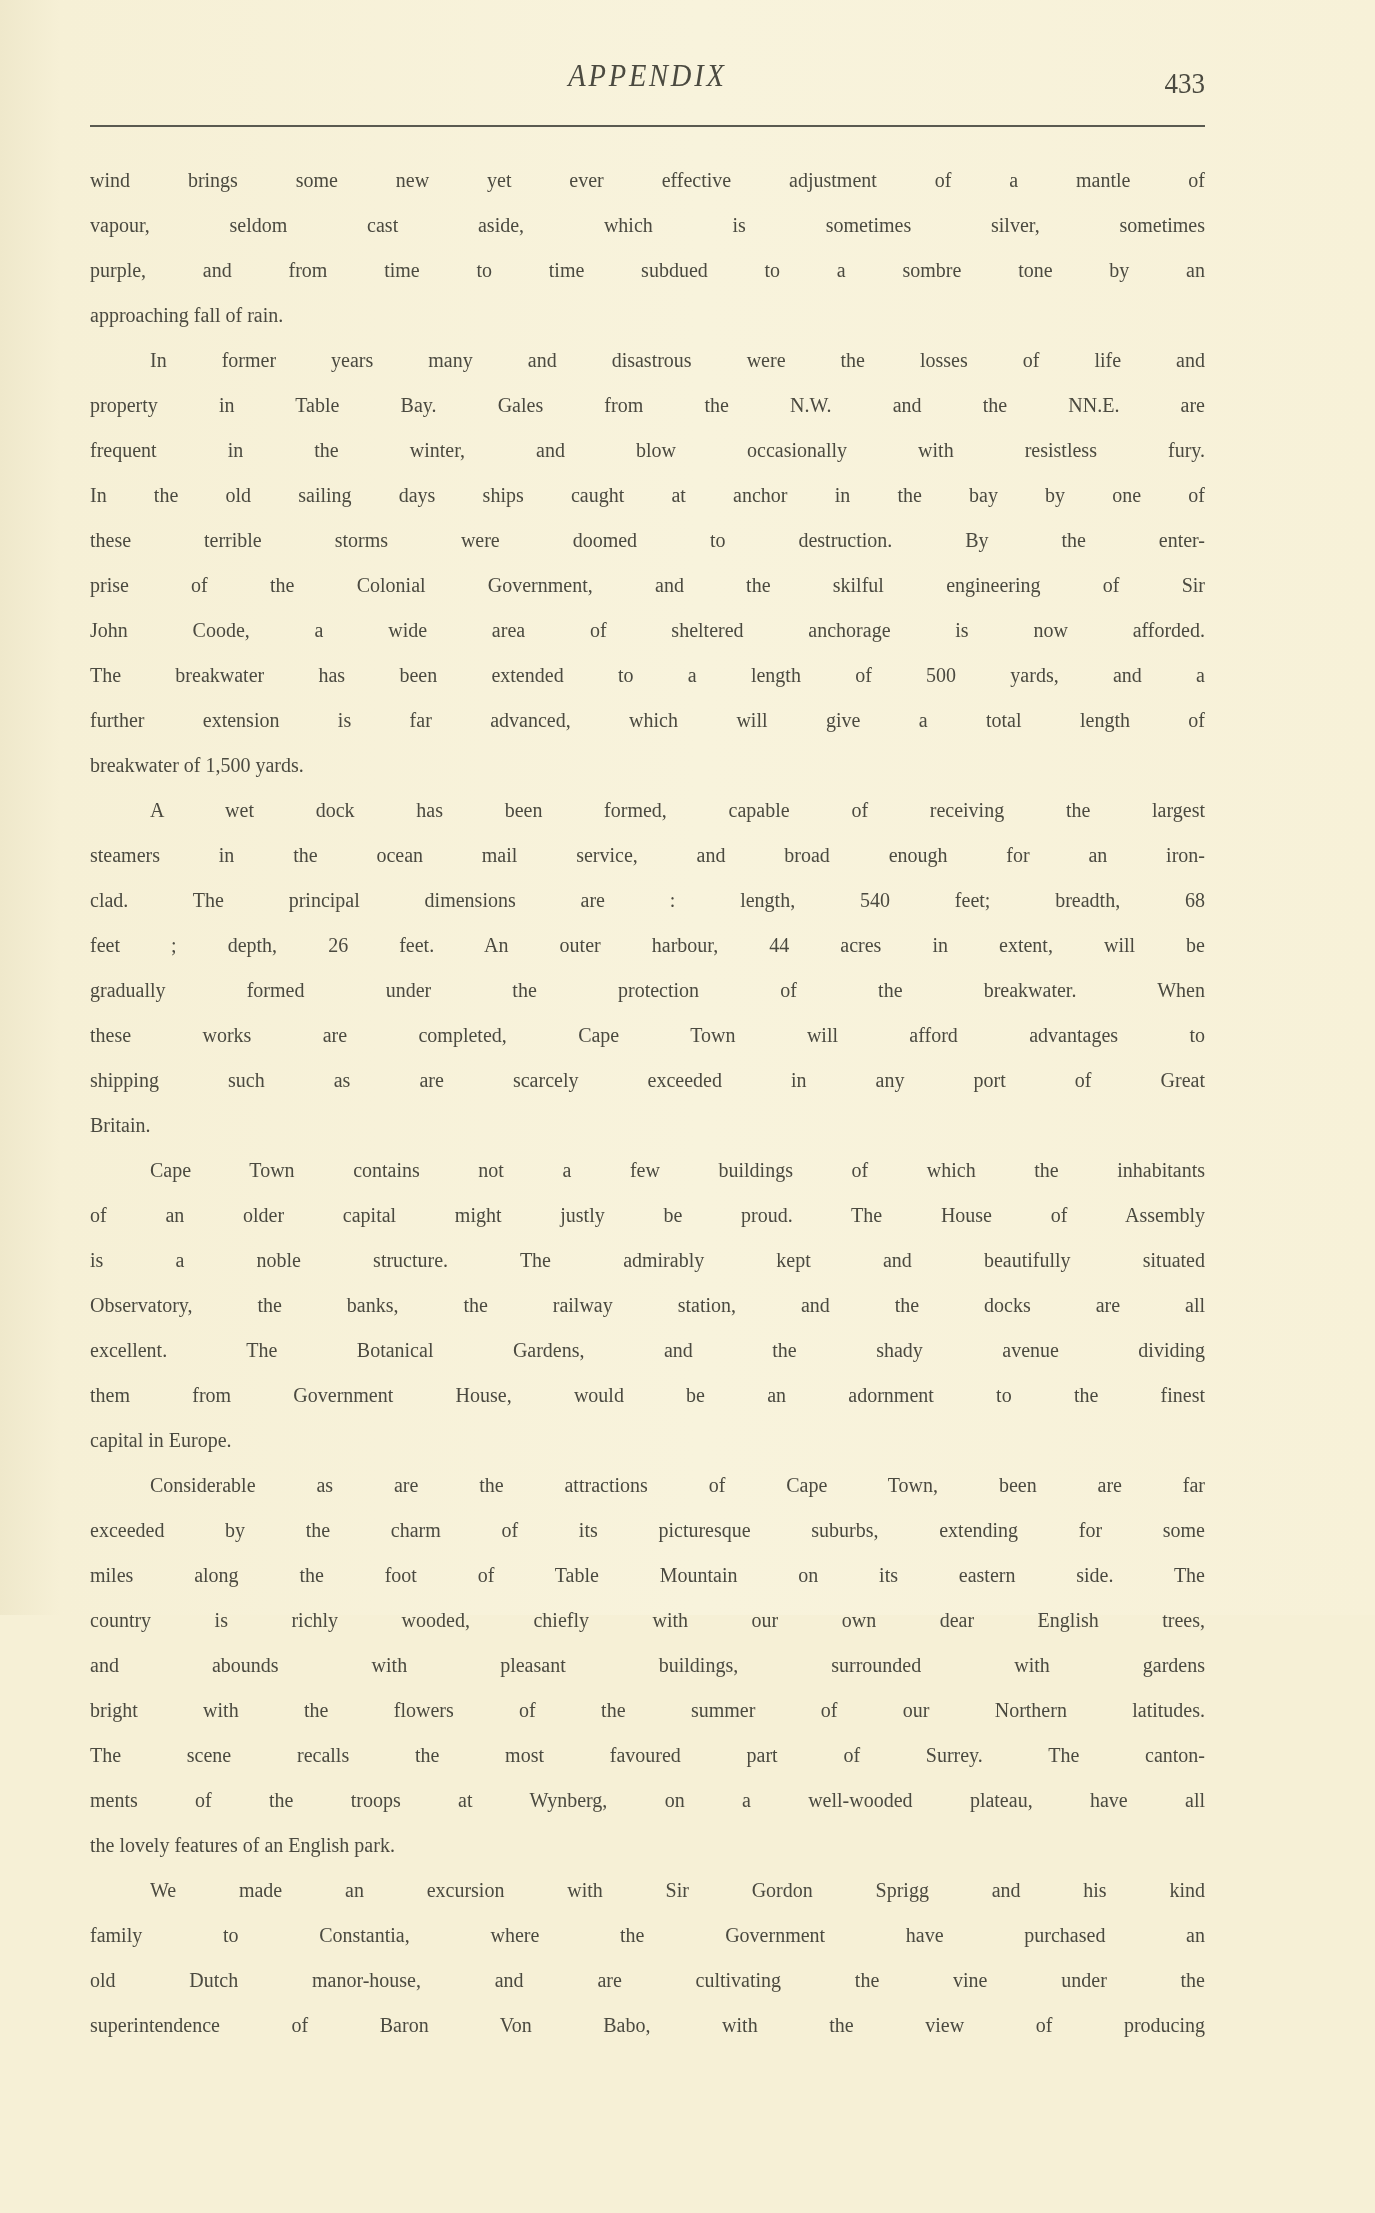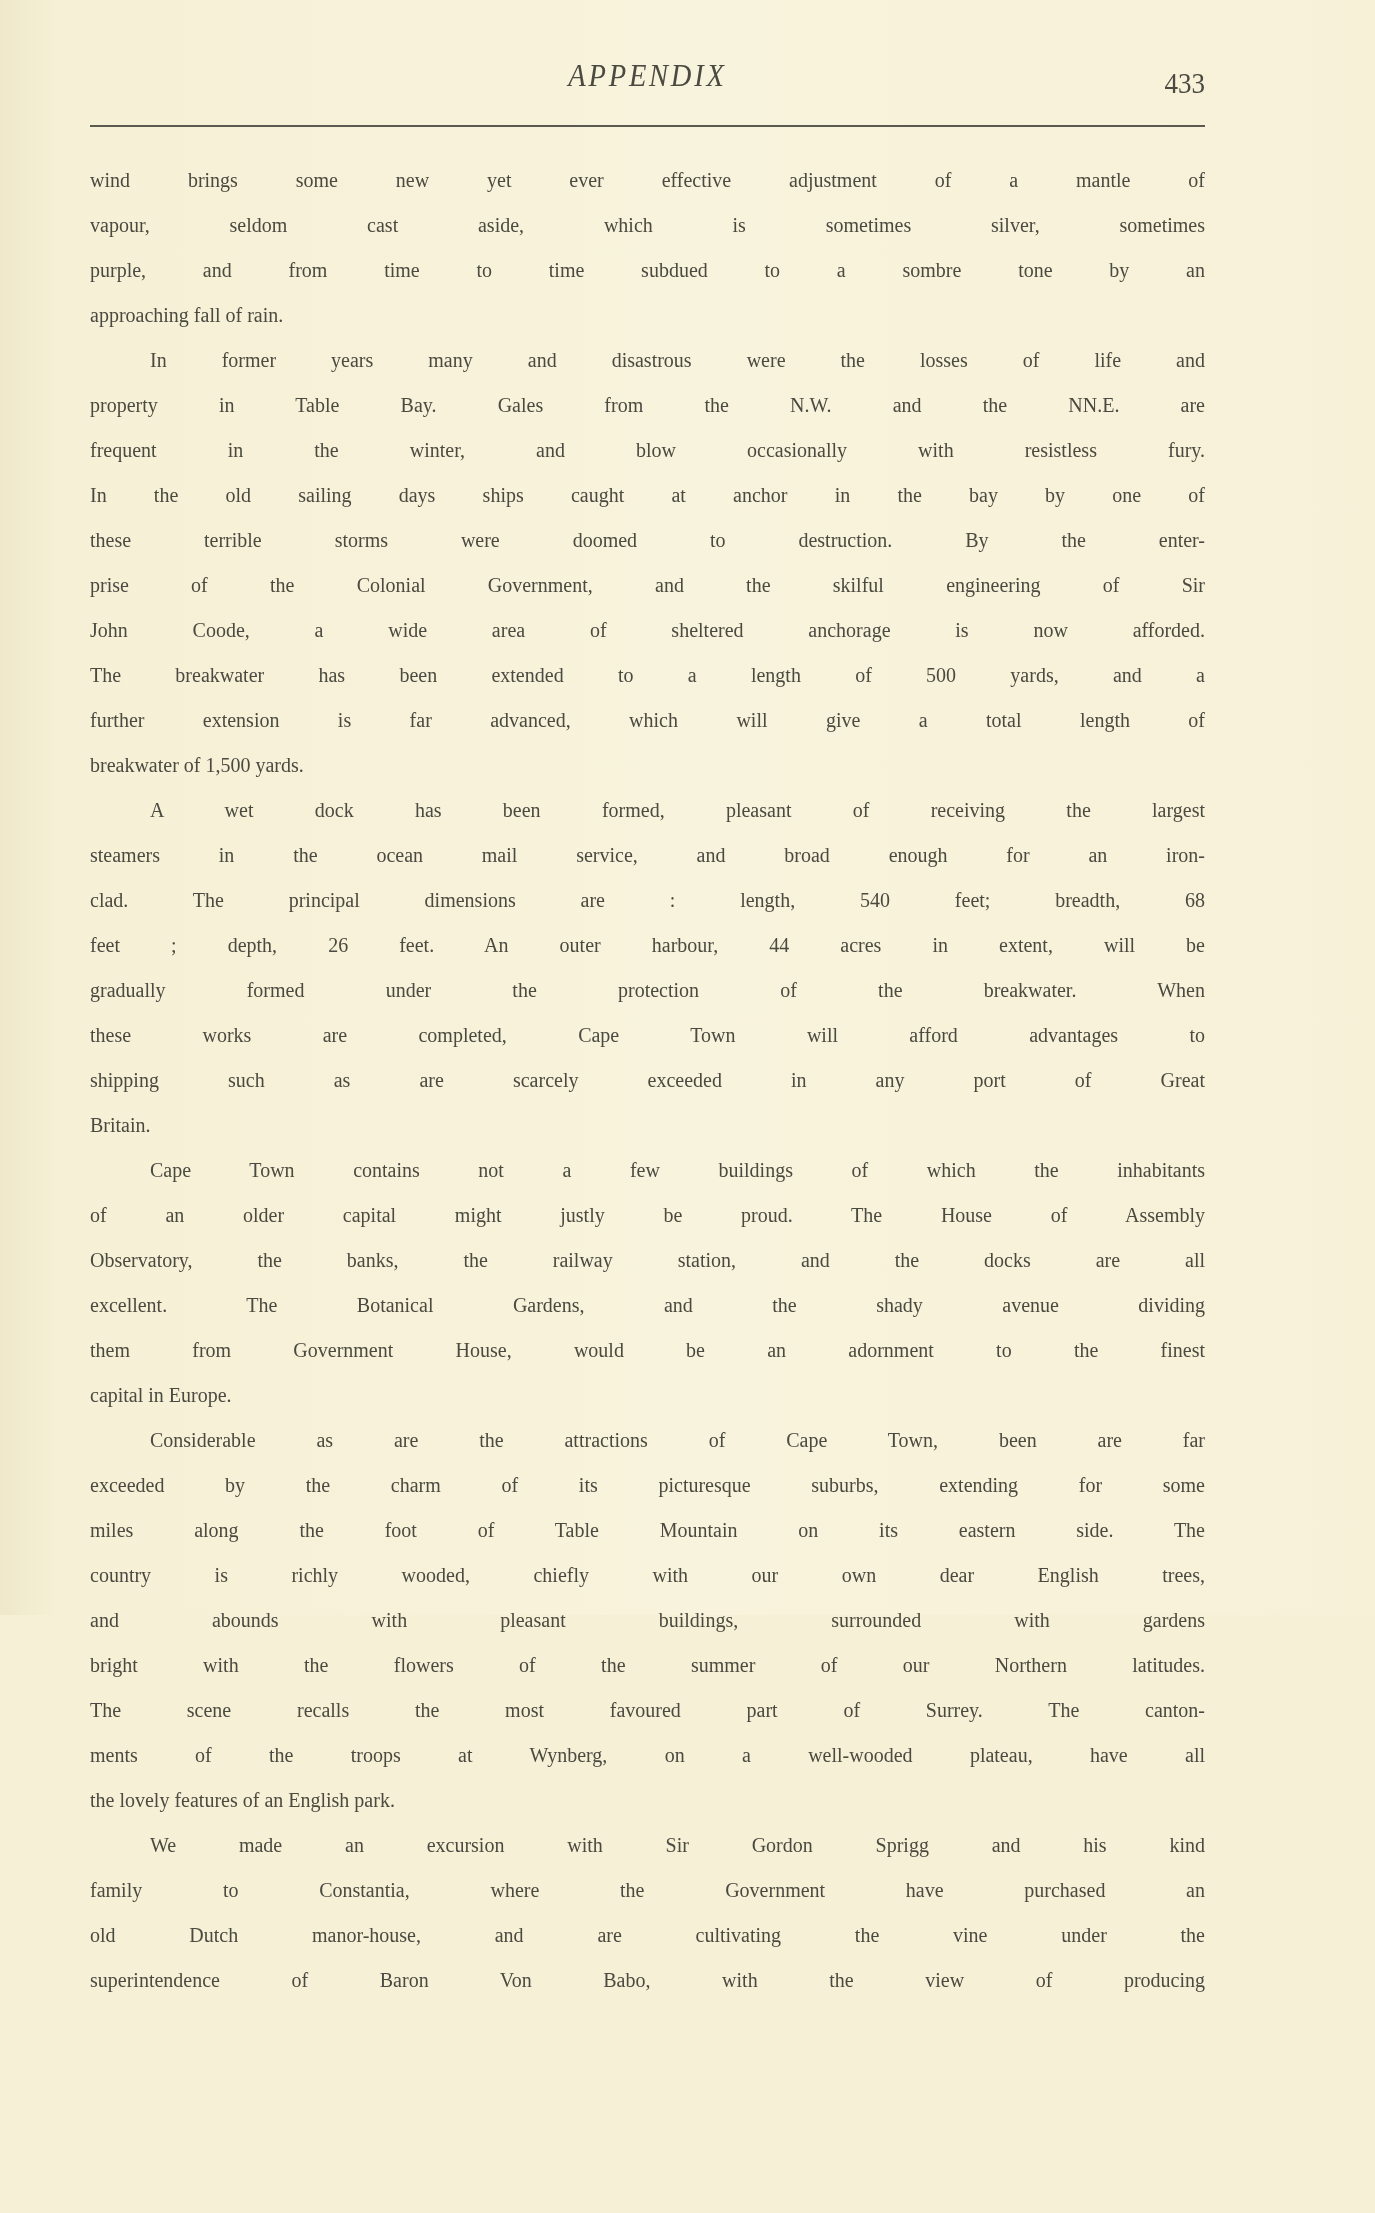--- a/index.html
+++ b/index.html
@@ -58,30 +58,31 @@
       <div class="line indent">In former years many and disastrous were the losses of life and</div>
       <div class="line">property in Table Bay. Gales from the N.W. and the NN.E. are</div>
       <div class="line">frequent in the winter, and blow occasionally with resistless fury.</div>
       <div class="line">In the old sailing days ships caught at anchor in the bay by one of</div>
       <div class="line">these terrible storms were doomed to destruction. By the enter-</div>
       <div class="line">prise of the Colonial Government, and the skilful engineering of Sir</div>
       <div class="line">John Coode, a wide area of sheltered anchorage is now afforded.</div>
       <div class="line">The breakwater has been extended to a length of 500 yards, and a</div>
       <div class="line">further extension is far advanced, which will give a total length of</div>
       <div class="line last">breakwater of 1,500 yards.</div>
-      <div class="line indent">A wet dock has been formed, pleasant of receiving the largest</div>
+      <div class="line indent">A wet dock has been formed, capable of receiving the largest</div>
       <div class="line">steamers in the ocean mail service, and broad enough for an iron-</div>
       <div class="line">clad. The principal dimensions are : length, 540 feet; breadth, 68</div>
       <div class="line">feet ; depth, 26 feet. An outer harbour, 44 acres in extent, will be</div>
       <div class="line">gradually formed under the protection of the breakwater. When</div>
       <div class="line">these works are completed, Cape Town will afford advantages to</div>
       <div class="line">shipping such as are scarcely exceeded in any port of Great</div>
       <div class="line last">Britain.</div>
       <div class="line indent">Cape Town contains not a few buildings of which the inhabitants</div>
       <div class="line">of an older capital might justly be proud. The House of Assembly</div>
+      <div class="line">is a noble structure. The admirably kept and beautifully situated</div>
       <div class="line">Observatory, the banks, the railway station, and the docks are all</div>
       <div class="line">excellent. The Botanical Gardens, and the shady avenue dividing</div>
       <div class="line">them from Government House, would be an adornment to the finest</div>
       <div class="line last">capital in Europe.</div>
       <div class="line indent">Considerable as are the attractions of Cape Town, been are far</div>
       <div class="line">exceeded by the charm of its picturesque suburbs, extending for some</div>
       <div class="line">miles along the foot of Table Mountain on its eastern side. The</div>
       <div class="line">country is richly wooded, chiefly with our own dear English trees,</div>
       <div class="line">and abounds with pleasant buildings, surrounded with gardens</div>
       <div class="line">bright with the flowers of the summer of our Northern latitudes.</div>

